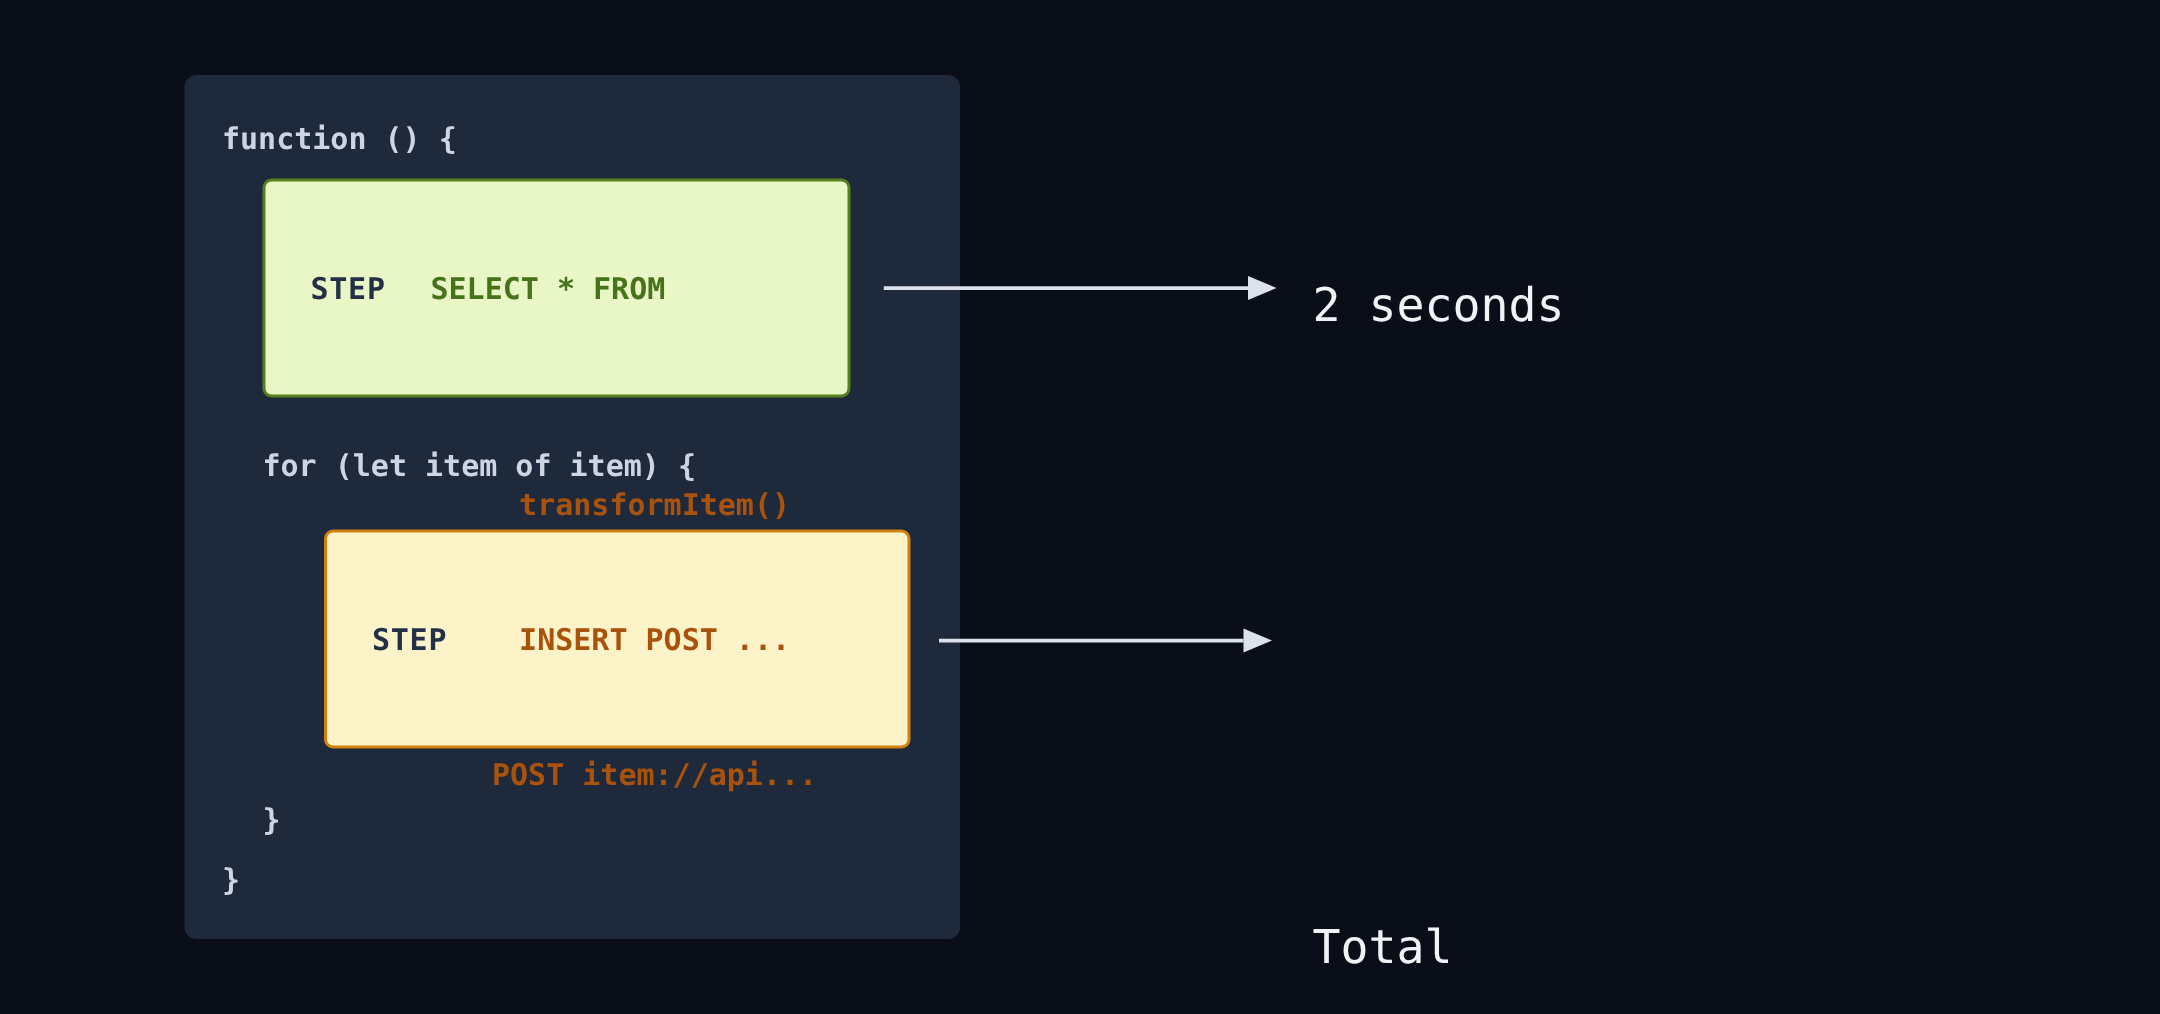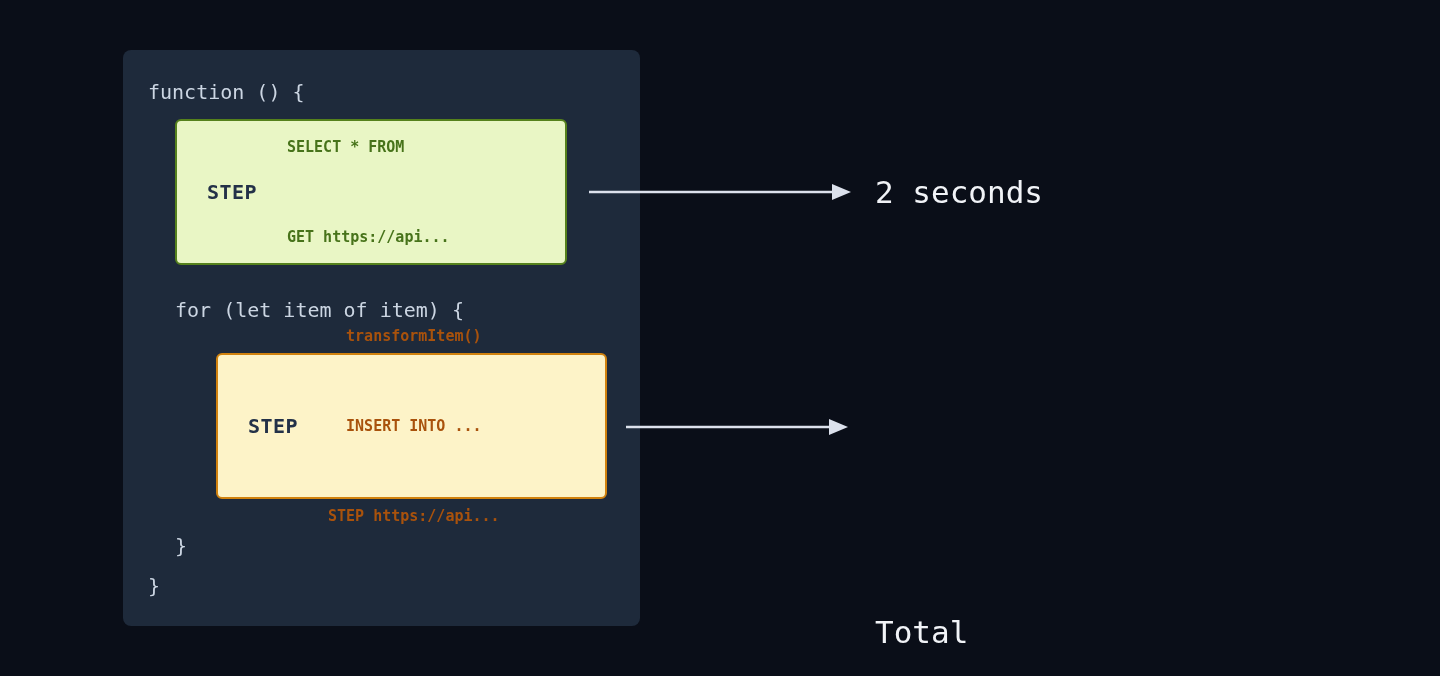--- a/index.html
+++ b/index.html
@@ -32,21 +32,21 @@
     position: absolute;
     left: 123px; top: 50px;
     width: 517px; height: 576px;
     background: var(--panel-bg);
     border-radius: 8px;
   }
 
   .code-line {
     position: absolute;
     font-size: 20px;
-    font-weight: normal;
+    font-weight: bold;
     line-height: 20px;
     color: var(--code-text);
     white-space: pre;
     text-align: center;
   }
   .code-line.fn-open   { left: 25px;  top: 32px;  }
   .code-line.for-open  { left: 52px;  top: 250px; }
   .code-line.for-close { left: 52px;  top: 486px; }
   .code-line.fn-close  { left: 25px;  top: 526px; }
 
@@ -72,40 +72,41 @@
   }
   .step-label {
     width: 80px;
     flex: 0 0 80px;
     font-size: 20px;
     font-weight: bold;
     color: var(--step-label-text);
     letter-spacing: 0.5px;
   }
   .step-lines {
-    font-size: 15px;
+    font-size: 20px;
     font-weight: bold;
     line-height: 30px;
     white-space: pre;
   }
   .step1 .step-lines { color: var(--step1-text); }
   .step2 .step-lines { color: var(--step2-text); text-align: center; }
 
   .arrow-svg { position: absolute; display: block; }
   .arrow-svg.arrow1 { left: 589px; top: 182px; }
   .arrow-svg.arrow2 { left: 626px; top: 417px; }
   .arrow-svg line    { stroke: var(--arrow); stroke-width: 2.5; }
   .arrow-svg polygon { fill: var(--arrow); }
 
   .annotation {
     position: absolute;
     font-size: 31px;
     line-height: 36px;
     color: var(--annotation-text);
     white-space: pre;
+    margin-top: 12px;
   }
   .annotation.duration1 { left: 875px; top: 174px; }
   .annotation.duration2 { left: 875px; top: 409px; }
 
   .total-block {
     position: absolute;
     left: 875px; top: 532px;
     font-size: 31px;
     line-height: 40px;
     color: var(--annotation-text);
@@ -118,32 +119,31 @@
 <div class="canvas">
 
   <div class="code-panel">
 
     <div class="code-line fn-open">function () {</div>
 
     <div class="step-box step1">
       <div class="step-label">STEP</div>
       <div class="step-lines">
         <div>SELECT * FROM</div>
-        <div>GET https://api...</div>
       </div>
     </div>
 
     <div class="code-line for-open">for (let item of item) {</div>
 
     <div class="step-box step2">
       <div class="step-label">STEP</div>
       <div class="step-lines">
         <div>transformItem()</div>
-        <div>INSERT INTO ...</div>
-        <div>STEP https://api...</div>
+        <div>INSERT POST ...</div>
+        <div>POST item://api...</div>
       </div>
     </div>
 
     <div class="code-line for-close">}</div>
 
     <div class="code-line fn-close">}</div>
 
   </div>
 
   <svg class="arrow-svg arrow1" width="262" height="20" viewBox="0 0 262 20">

